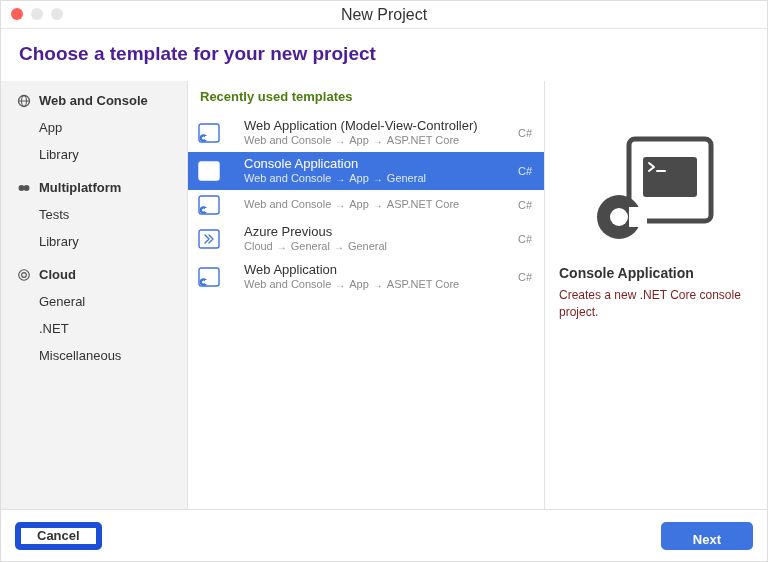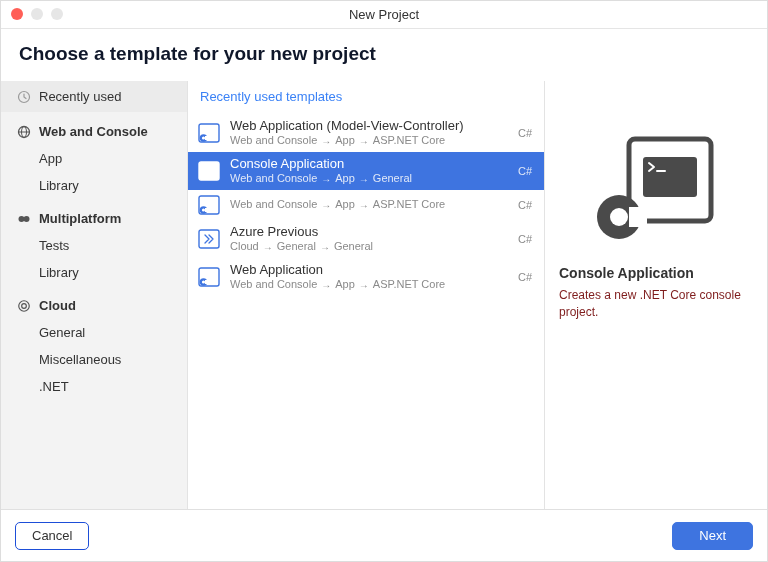--- a/index.html
+++ b/index.html
@@ -3,50 +3,50 @@
 <meta charset="utf-8">
 <style>
   * { box-sizing: border-box; margin: 0; padding: 0; }
   body { font-family: -apple-system, BlinkMacSystemFont, "Segoe UI", Helvetica, Arial, sans-serif; font-size: 13px; color: #333; background: #fff; width: 768px; height: 562px; overflow: hidden; display: flex; flex-direction: column; border: 1px solid #ddd; }
   .titlebar { height: 28px; display: flex; align-items: center; justify-content: center; position: relative; border-bottom: 1px solid #e5e5e5; background: #fff; }
   .traffic-lights { position: absolute; left: 10px; top: 7px; display: flex; gap: 8px; }
   .tl { width: 12px; height: 12px; border-radius: 50%; }
   .tl.red { background: #ff5f57; }
   .tl.yellow { background: #e6e6e6; }
   .tl.green { background: #e6e6e6; }
-  .title { font-size: 13px; color: #333; font-weight: 500; }
+  .title { font-size: 16px; color: #333; font-weight: 500; }
   .heading-row { padding: 14px 18px 16px; }
-  .heading-row h1 { font-size: 19px; font-weight: 600; color: #0f172a; }
+  .heading-row h1 { font-size: 19px; font-weight: 600; color: #4c1d95; }
   .content { flex: 1; display: flex; min-height: 0; }
   .sidebar { width: 186px; background: #f3f3f3; padding-top: 0; display: flex; flex-direction: column; }
   .side-item { display: flex; align-items: center; gap: 8px; padding: 6px 16px; color: #333; font-size: 13px; cursor: pointer; }
   .side-item.header { font-weight: 600; padding-top: 12px; }
   .side-item.sub { padding-left: 38px; font-weight: 400; }
   .side-item.first { background: #ebebeb; padding-top: 8px; padding-bottom: 8px; }
   .side-icon { width: 14px; height: 14px; display: inline-flex; align-items: center; justify-content: center; color: #555; }
   .middle { flex: 1; border-left: 1px solid #e3e3e3; border-right: 1px solid #e3e3e3; display: flex; flex-direction: column; min-width: 0; }
-  .list-heading { font-weight: 400; padding: 8px 12px 10px; font-size: 13px; color: #3b82f6; }
+  .list-heading { font-weight: 700; padding: 8px 12px 10px; font-size: 13px; color: #4d7c0f; }
   .tpl-list { display: flex; flex-direction: column; }
-  .tpl-item { display: flex; align-items: center; gap: 10px; padding: 4px 10px; cursor: pointer; }
+  .tpl-item { display: flex; align-items: center; gap: 24px; padding: 4px 10px; cursor: pointer; }
   .tpl-item.selected { background: #3e74e0; color: #fff; }
   .tpl-icon { width: 22px; height: 22px; flex: none; display: flex; align-items: center; justify-content: center; }
   .tpl-text { flex: 1; min-width: 0; line-height: 1.25; }
   .tpl-title { font-size: 13px; }
   .tpl-path { font-size: 11px; color: #8a8a8a; display: flex; align-items: center; gap: 4px; flex-wrap: wrap; }
   .tpl-item.selected .tpl-path { color: #e0e8f8; }
   .tpl-lang { font-size: 11px; color: #8a8a8a; padding-right: 2px; }
   .tpl-item.selected .tpl-lang { color: #e0e8f8; }
   .arrow { font-size: 10px; }
   .detail { width: 222px; padding: 20px 14px 0; display: flex; flex-direction: column; align-items: flex-start; }
   .detail-illustration { width: 100%; display: flex; justify-content: center; padding-top: 20px; padding-bottom: 14px; }
   .detail-title { font-weight: 700; font-size: 14px; margin-bottom: 6px; color: #333; }
   .detail-desc { font-size: 12px; color: #7f1d1d; line-height: 1.4; }
   .footer { height: 52px; border-top: 1px solid #e0e0e0; display: flex; align-items: center; padding: 0 14px; gap: 10px; }
   .spacer { flex: 1; }
-  .btn { height: 28px; padding: 0 20px; border-radius: 5px; border: 1px solid #1d4ed8; background: #fff; font-size: 13px; cursor: pointer; color: #333; }
+  .btn { height: 28px; padding: 0 20px; border-radius: 5px; border: 6px solid #1d4ed8; background: #fff; font-size: 13px; cursor: pointer; color: #333; font-weight: bold; }
   .btn.primary { background: #3e74e0; color: #fff; border-color: #3e74e0; padding: 4px 26px; }
   .btn.cancel { padding: 0 16px; }
   svg { display: block; }
 </style>
 </head>
 <body>
 
 <div class="titlebar">
   <div class="traffic-lights">
     <div class="tl red"></div>
@@ -55,29 +55,20 @@
   </div>
   <div class="title">New Project</div>
 </div>
 
 <div class="heading-row">
   <h1>Choose a template for your new project</h1>
 </div>
 
 <div class="content">
   <div class="sidebar">
-    <div class="side-item first">
-      <span class="side-icon">
-        <svg width="14" height="14" viewBox="0 0 14 14">
-            <circle cx="7" cy="7" r="5.5" fill="none" stroke="#9b9b9b" stroke-width="1.2"></circle>
-            <path d="M7 4v3l2 1.5" stroke="#9b9b9b" stroke-width="1.2" fill="none" stroke-linecap="round"></path>
-          </svg>
-      </span>
-      <span>Recently used</span>
-    </div>
 
     <div class="side-item header">
       <span class="side-icon">
         <svg width="14" height="14" viewBox="0 0 14 14">
             <circle cx="7" cy="7" r="5.5" fill="none" stroke="#555" stroke-width="1.3"></circle>
             <ellipse cx="7" cy="7" rx="2.5" ry="5.5" fill="none" stroke="#555" stroke-width="1"></ellipse>
             <line x1="1.5" y1="7" x2="12.5" y2="7" stroke="#555" stroke-width="1"></line>
           </svg>
       </span>
       <span>Web and Console</span>
@@ -112,24 +103,24 @@
             <circle cx="12" cy="12" r="9"></circle>
           </svg>
       </span>
       <span>Cloud</span>
     </div>
     <div class="side-item sub">
         <span>General</span>
       </div>
 
     <div class="side-item sub">
+        <span>.NET</span>
+      </div>
+    <div class="side-item sub">
         <span>Miscellaneous</span>
-      </div>
-    <div class="side-item sub">
-        <span>.NET</span>
       </div>
   </div>
 
   <div class="middle">
     <div class="list-heading">Recently used templates</div>
     <div class="tpl-list" id="tpl-list">
         <div class="tpl-item">
           <div class="tpl-icon">
             <svg width="22" height="20" viewBox="0 0 22 20">
               <rect x="1" y="1" width="20" height="18" rx="2" fill="#fff" stroke="#3e74e0" stroke-width="1.4"></rect>

